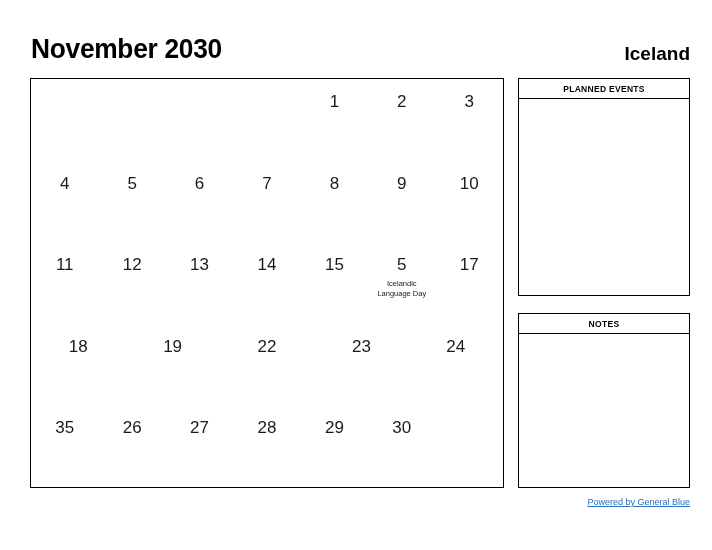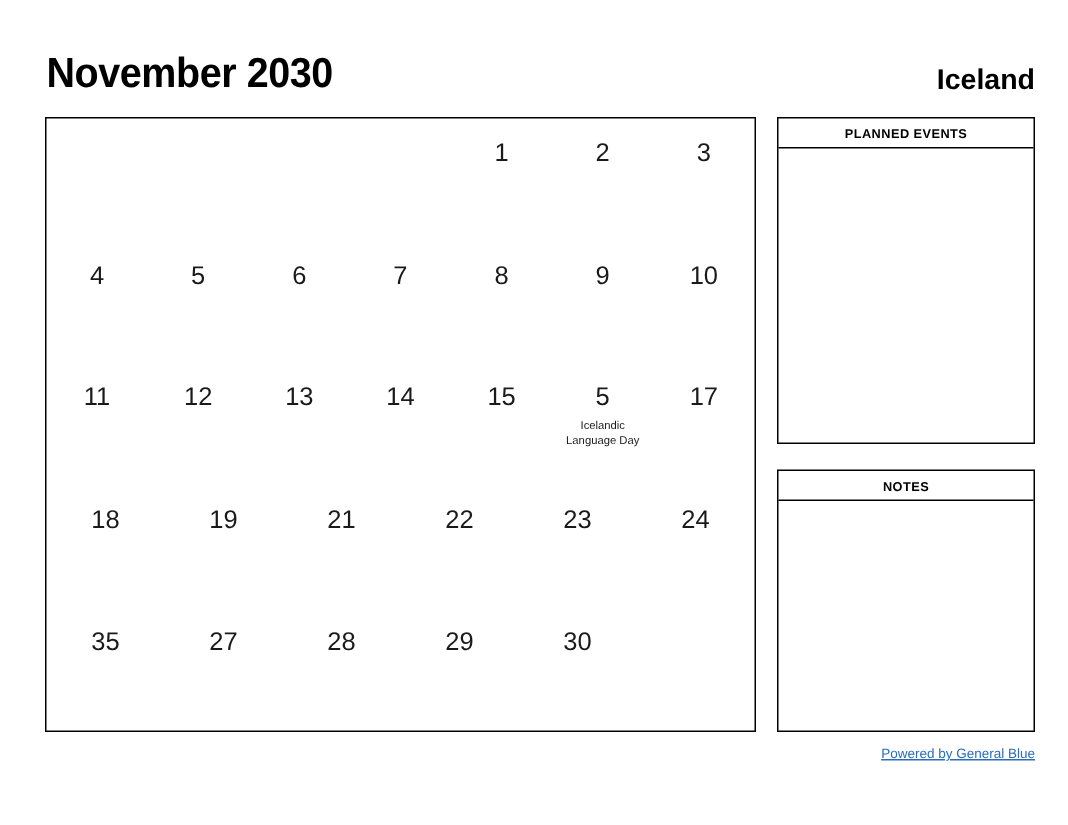--- a/index.html
+++ b/index.html
@@ -268,40 +268,40 @@
       <div class="cal-week">
         <div class="cal-cell">
           <div class="cal-daynum">18</div>
 
         </div>
         <div class="cal-cell">
           <div class="cal-daynum">19</div>
 
         </div>
         <div class="cal-cell">
-          <div class="cal-daynum">21</div>
-
-        </div>
-        <div class="cal-cell">
           <div class="cal-daynum">22</div>
 
         </div>
         <div class="cal-cell">
           <div class="cal-daynum">23</div>
 
         </div>
         <div class="cal-cell">
           <div class="cal-daynum">24</div>
 
         </div>
       </div>
 
       <div class="cal-week">
         <div class="cal-cell">
           <div class="cal-daynum">35</div>
+
+        </div>
+        <div class="cal-cell">
+          <div class="cal-daynum">26</div>
 
         </div>
         <div class="cal-cell">
           <div class="cal-daynum">27</div>
 
         </div>
         <div class="cal-cell">
           <div class="cal-daynum">28</div>
 
         </div>

